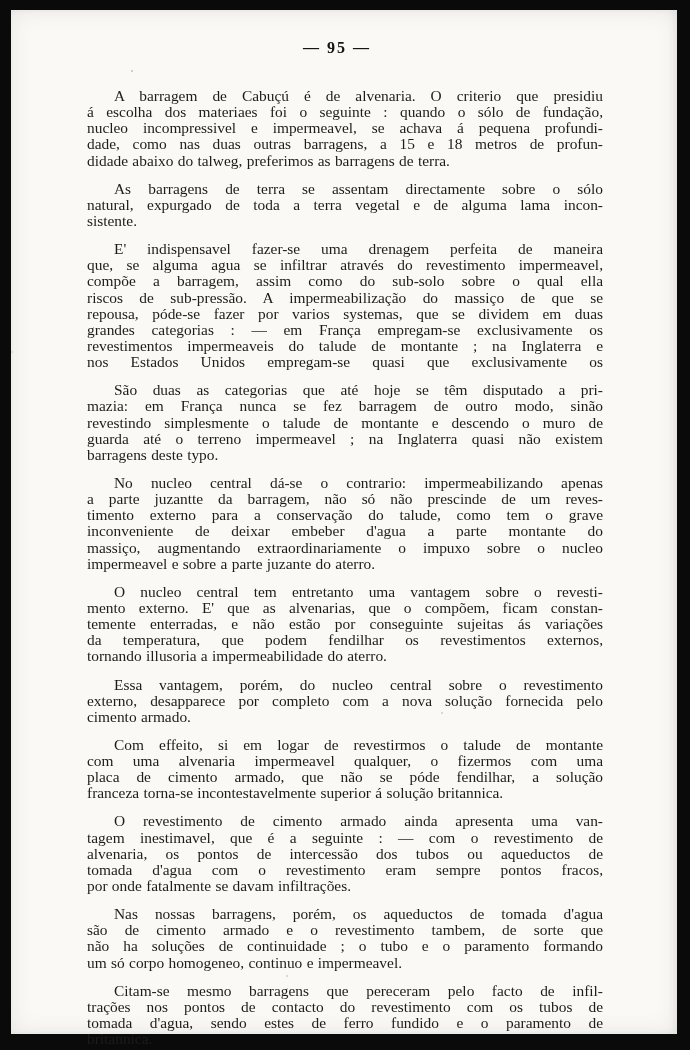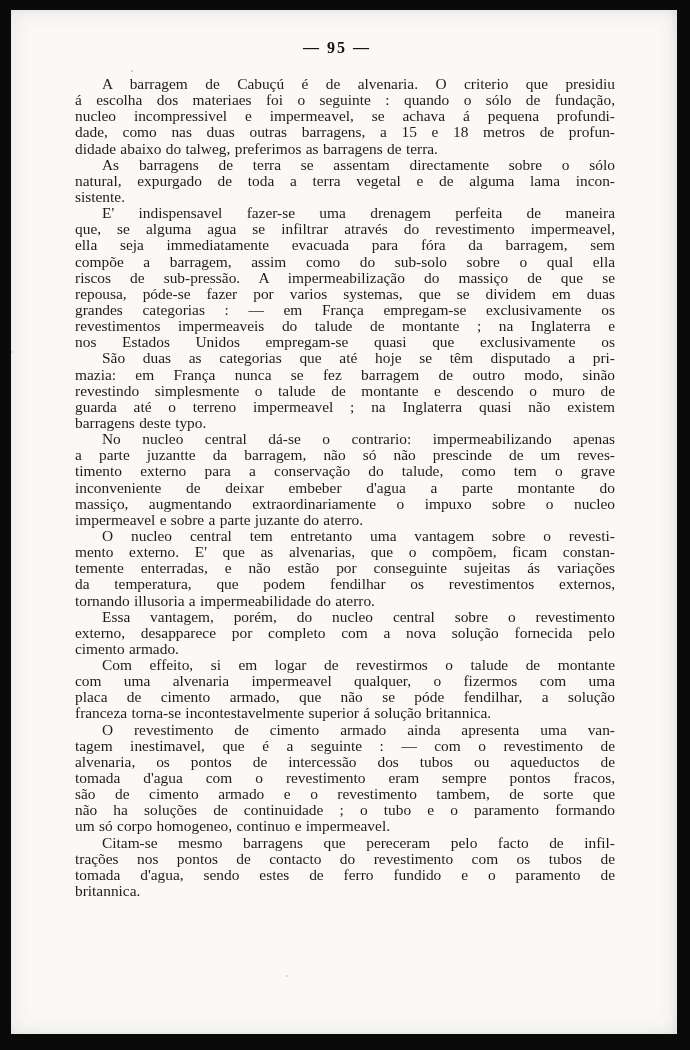--- a/index.html
+++ b/index.html
@@ -37,21 +37,21 @@
     letter-spacing: 2px;
     color: #171513;
   }
   .text-body {
     position: absolute;
     left: 64px;
     top: 66px;
     width: 540px;
     color: #1e1b18;
   }
-  .paragraph { margin: 0; padding: 0; }
+  .paragraph { margin: 12px; padding: 0; }
   .text-line {
     font-family: "Liberation Serif", serif;
     font-size: 15.4px;
     line-height: 16.15px;
     height: 16.15px;
     overflow: hidden;
     text-align: justify;
     text-align-last: justify;
     word-spacing: 0.5px;
   }
@@ -85,21 +85,20 @@
           <div class="text-line last">didade abaixo do talweg, preferimos as barragens de terra.</div>
         </div>
         <div class="paragraph">
           <div class="text-line first">As barragens de terra se assentam directamente sobre o sólo</div>
           <div class="text-line">natural, expurgado de toda a terra vegetal e de alguma lama incon-</div>
           <div class="text-line last">sistente.</div>
         </div>
         <div class="paragraph">
           <div class="text-line first">E' indispensavel fazer-se uma drenagem perfeita de maneira</div>
           <div class="text-line">que, se alguma agua se infiltrar através do revestimento impermeavel,</div>
-          <div class="text-line">ella seja immediatamente evacuada para fóra da barragem, sem</div>
           <div class="text-line">compõe a barragem, assim como do sub-solo sobre o qual ella</div>
           <div class="text-line">riscos de sub-pressão.  A impermeabilização do massiço de que se</div>
           <div class="text-line">repousa, póde-se fazer por varios systemas, que se dividem em duas</div>
           <div class="text-line">grandes categorias : — em França empregam-se exclusivamente os</div>
           <div class="text-line">revestimentos impermeaveis do talude de montante ; na Inglaterra e</div>
           <div class="text-line">nos Estados Unidos empregam-se quasi que exclusivamente os</div>
         </div>
         <div class="paragraph">
           <div class="text-line first">São duas as categorias que até hoje se têm disputado a pri-</div>
           <div class="text-line">mazia: em França nunca se fez barragem de outro modo, sinão</div>
@@ -131,22 +130,24 @@
           <div class="text-line first">Com effeito, si em logar de revestirmos o talude de montante</div>
           <div class="text-line">com uma alvenaria impermeavel qualquer, o fizermos com uma</div>
           <div class="text-line">placa de cimento armado, que não se póde fendilhar, a solução</div>
           <div class="text-line last">franceza torna-se incontestavelmente superior á solução britannica.</div>
         </div>
         <div class="paragraph">
           <div class="text-line first">O revestimento de cimento armado ainda apresenta uma van-</div>
           <div class="text-line">tagem inestimavel, que é a seguinte : — com o revestimento de</div>
           <div class="text-line">alvenaria, os pontos de intercessão dos tubos ou aqueductos de</div>
           <div class="text-line">tomada d'agua com o revestimento eram sempre pontos fracos,</div>
+          <div class="text-line last">por onde fatalmente se davam infiltrações.</div>
         </div>
         <div class="paragraph">
+          <div class="text-line first">Nas nossas barragens, porém, os aqueductos de tomada d'agua</div>
           <div class="text-line">são de cimento armado e o revestimento tambem, de sorte que</div>
           <div class="text-line">não ha soluções de continuidade ; o tubo e o paramento formando</div>
           <div class="text-line last">um só corpo homogeneo, continuo e impermeavel.</div>
         </div>
         <div class="paragraph">
           <div class="text-line first">Citam-se mesmo barragens que pereceram pelo facto de infil-</div>
           <div class="text-line">trações nos pontos de contacto do revestimento com os tubos de</div>
           <div class="text-line">tomada d'agua, sendo estes de ferro fundido e o paramento de</div>
           <div class="text-line last">britannica.</div>
         </div>

